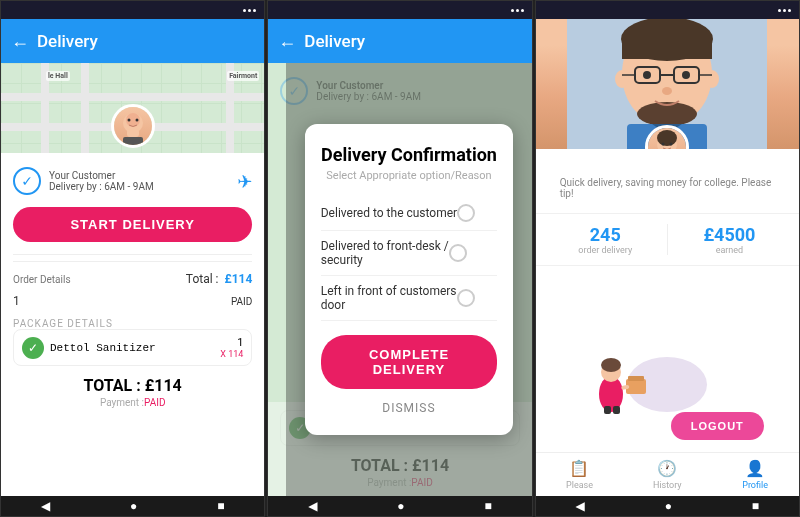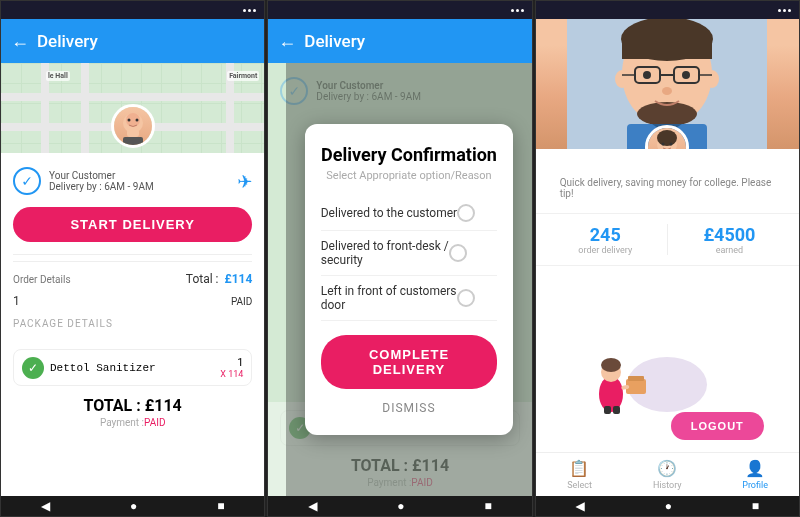--- a/index.html
+++ b/index.html
@@ -198,21 +198,21 @@
     }
     .paid-text {
       font-size: 10px;
       color: #333;
     }
 
     .section-label {
       font-size: 10px;
       color: #aaa;
       letter-spacing: 1px;
-      margin: 6px 0 20px 0;
+      margin: 6px 0 0 0;
     }
 
     .package-item {
       border: 1px solid #eee;
       border-radius: 8px;
       display: flex;
       align-items: center;
       justify-content: space-between;
       padding: 6px 8px;
     }
@@ -758,21 +758,21 @@
       <ellipse cx="40" cy="31" rx="10" ry="7" fill="#6a4a3a"></ellipse>
 
       <rect x="50" y="52" width="8" height="4" rx="2" fill="#f5c5a3" transform="rotate(-10, 50, 52)"></rect>
     </svg>
     <button class="logout-btn">LOGOUT</button>
   </div>
 
   <div class="profile-bottom-nav">
     <div class="bottom-nav-item">
       <span class="bottom-nav-icon">📋</span>
-      <span class="bottom-nav-label">Select</span>
+      <span class="bottom-nav-label">Please</span>
     </div>
     <div class="bottom-nav-item">
       <span class="bottom-nav-icon">🕐</span>
       <span class="bottom-nav-label">History</span>
     </div>
     <div class="bottom-nav-item active">
       <span class="bottom-nav-icon">👤</span>
       <span class="bottom-nav-label">Profile</span>
     </div>
   </div>

